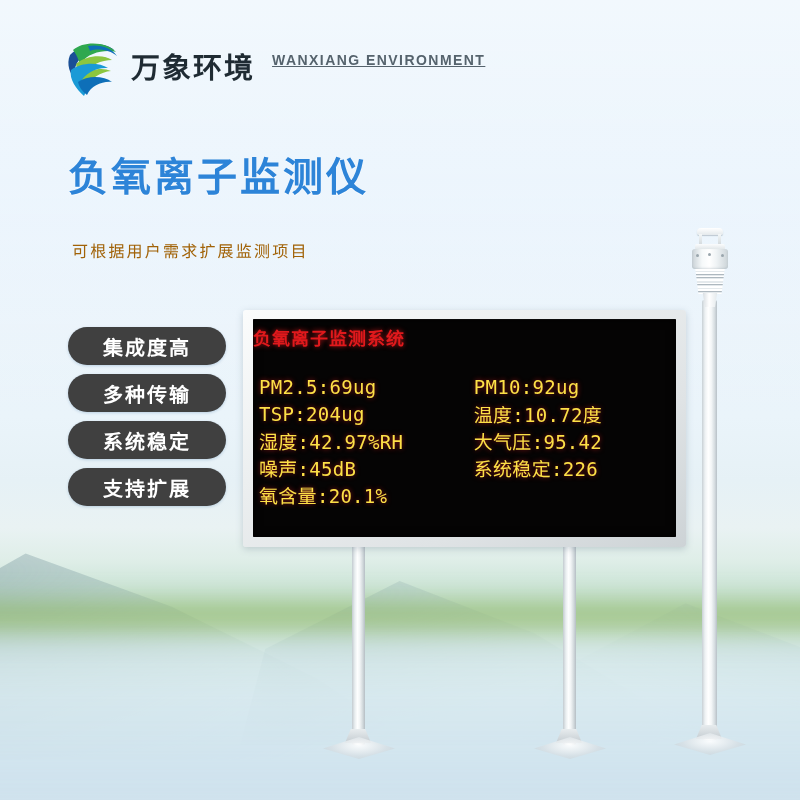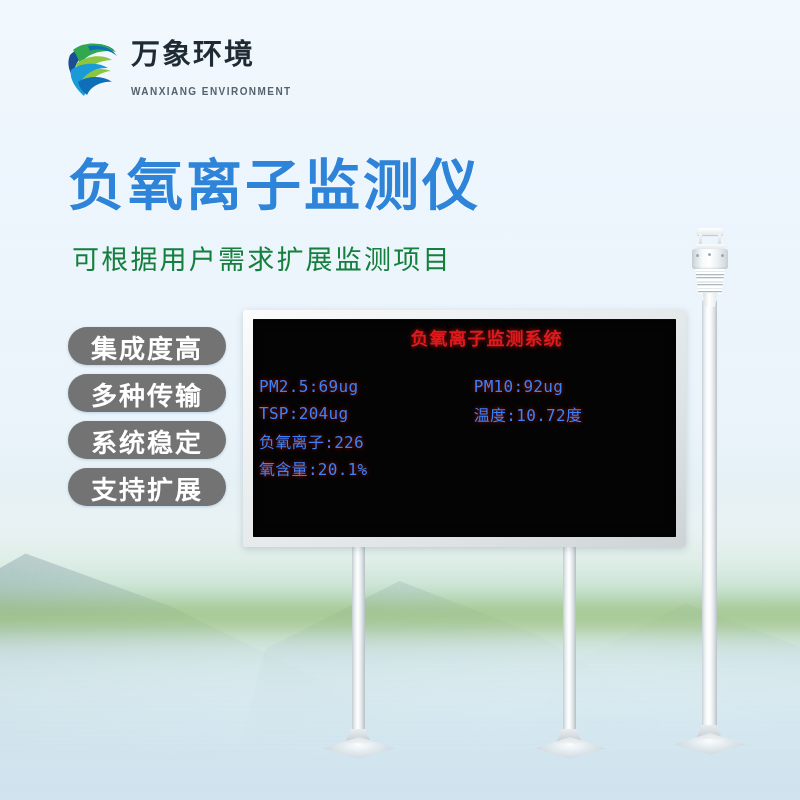--- a/index.html
+++ b/index.html
@@ -98,75 +98,76 @@
 
   
   .logo-wrap {
     position: absolute;
     left: 64px; top: 38px;
     display: flex;
     align-items: center;
     gap: 9px;
   }
   .logo-mark { width: 58px; height: 60px; display: block; }
-  .logo-text-block { display: flex; flex-direction: column; gap: 17px; }
+  .logo-text-block { display: flex; gap: 17px; }
   .logo-cn {
     font-size: 29px;
     font-weight: bold;
     color: #1f2b33;
     letter-spacing: 2px;
     line-height: 1.05;
     font-family: "DejaVu Sans", "Liberation Sans", sans-serif;
   }
   .logo-en {
-    font-size: 10px;
+    font-size: 14px;
     font-weight: bold;
     color: #55636d;
     letter-spacing: 1.45px;
     line-height: 1;
+    text-decoration: underline;
   }
 
   
   .headline {
     position: absolute;
     left: 68px; top: 156px;
-    font-size: 56px;
+    font-size: 40px;
     font-weight: bold;
     color: #2d84d8;
     letter-spacing: 3px;
     line-height: 1.08;
     white-space: nowrap;
     font-family: Liberation Serif, serif;
     text-shadow: 0 1px 1px rgba(255,255,255,.7);
   }
   .subheadline {
     position: absolute;
     left: 72px; top: 238px;
-    font-size: 27px;
-    color: #15803d;
+    font-size: 16px;
+    color: #a16207;
     letter-spacing: 2.2px;
     white-space: nowrap;
     font-family: "DejaVu Sans", "Liberation Sans", sans-serif;
   }
 
   
   .badges {
     position: absolute;
     left: 68px; top: 327px;
     display: flex;
     flex-direction: column;
     gap: 9px;
   }
   .badge {
     width: 158px;
     height: 38px;
     border-radius: 19px;
-    background: #737373;
+    background: #404040;
     color: #ffffff;
-    font-size: 26px;
+    font-size: 20px;
     font-weight: bold;
     letter-spacing: 2px;
     display: flex;
     align-items: center;
     justify-content: center;
     font-family: "DejaVu Sans", "Liberation Sans", sans-serif;
     box-shadow: 0 1px 3px rgba(20,80,140,.22);
   }
 
   
@@ -184,28 +185,27 @@
     width: 100%; height: 100%;
     background: #050404;
     border-radius: 1px;
     box-shadow: inset 0 0 10px rgba(0,0,0,.9), inset 0 1px 0 rgba(255,255,255,.07);
     overflow: hidden;
   }
   .led-title {
     position: absolute;
     left: 0; top: 5px;
     width: 100%;
-    text-align: center;
+    text-align: left;
     color: #e0191c;
     font-size: 18px;
     font-weight: bold;
     letter-spacing: 1px;
     font-family: "DejaVu Sans", "Liberation Sans", sans-serif;
     text-shadow: 0 0 5px rgba(230,25,30,.75);
-    padding-left: 44px;
   }
   .led-datetime {
     position: absolute;
     left: 0; top: 29px;
     width: 100%;
     text-align: center;
     color: #e8282a;
     font-size: 19px;
     letter-spacing: 0px;
     font-family: "DejaVu Sans Mono", "Liberation Mono", monospace;
@@ -216,22 +216,22 @@
     left: 0; top: 54px;
     width: 100%;
     padding: 0 4px 0 6px;
   }
   .led-row {
     display: flex;
     height: 27px;
     align-items: center;
   }
   .led-cell {
-    color: #3b82f6;
-    font-size: 16px;
+    color: #fde047;
+    font-size: 19px;
     letter-spacing: .3px;
     white-space: nowrap;
     font-family: "DejaVu Sans Mono", "Liberation Mono", monospace;
     text-shadow: 0 0 5px rgba(228,30,32,.65);
   }
   .led-cell.left  { width: 52%; }
   .led-cell.right { width: 48%; }
 
   
   .post {
@@ -397,21 +397,26 @@
       <div class="led-rows">
         <div class="led-row">
           <span class="led-cell left">PM2.5:69ug</span>
           <span class="led-cell right">PM10:92ug</span>
         </div>
         <div class="led-row">
           <span class="led-cell left">TSP:204ug</span>
           <span class="led-cell right">温度:10.72度</span>
         </div>
         <div class="led-row">
-          <span class="led-cell right">负氧离子:226</span>
+          <span class="led-cell left">湿度:42.97%RH</span>
+          <span class="led-cell right">大气压:95.42</span>
+        </div>
+        <div class="led-row">
+          <span class="led-cell left">噪声:45dB</span>
+          <span class="led-cell right">系统稳定:226</span>
         </div>
         <div class="led-row">
           <span class="led-cell left">氧含量:20.1%</span>
           <span class="led-cell right"></span>
         </div>
       </div>
     </div>
   </div>
 
 </div>

